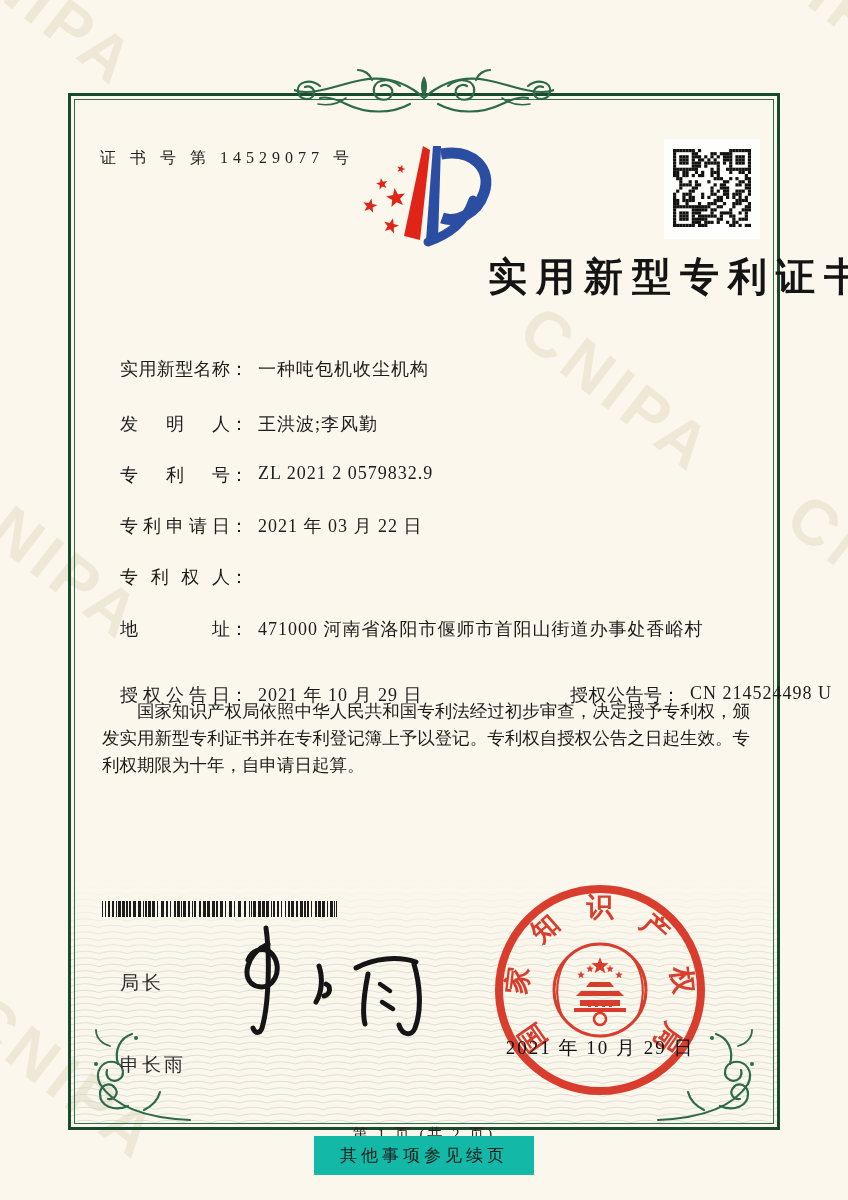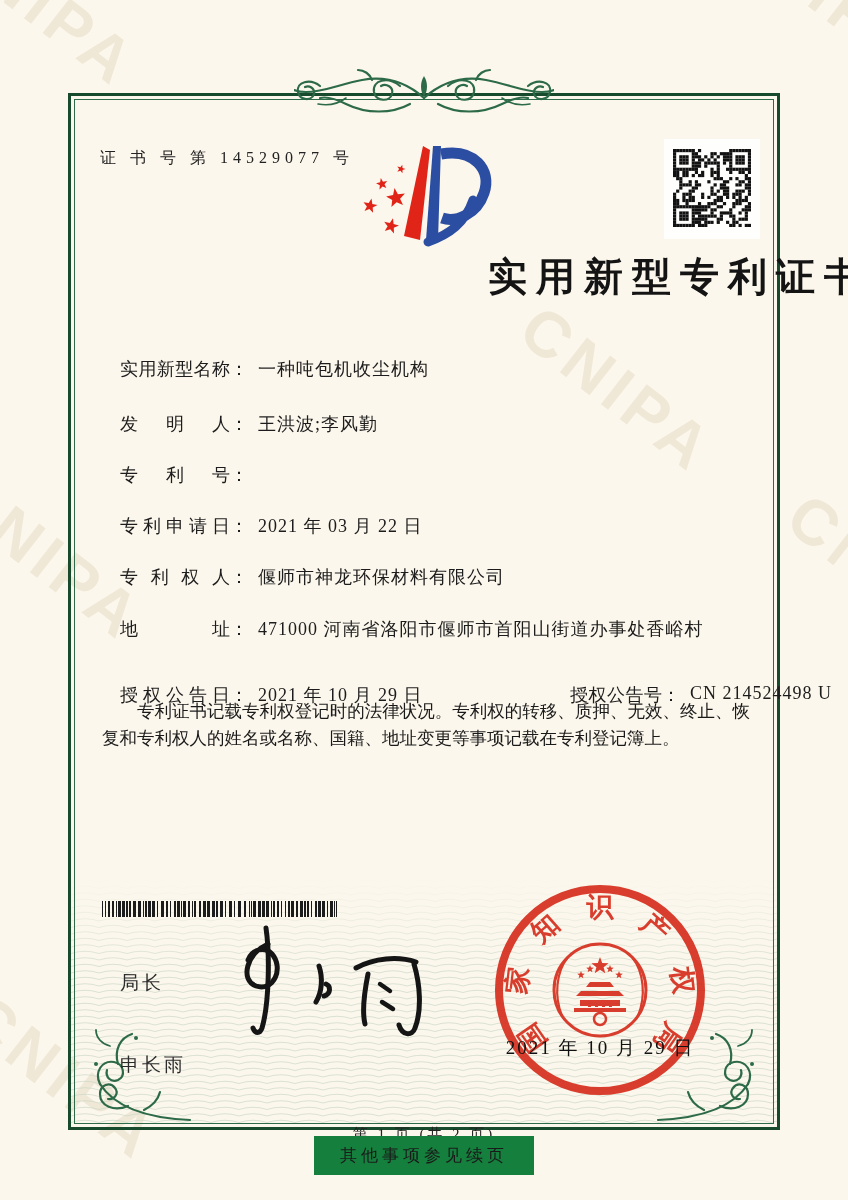--- a/index.html
+++ b/index.html
@@ -76,21 +76,21 @@
     font-size:19px;color:#111;letter-spacing:2px;white-space:nowrap;
   }
   .page-num{
     position:absolute;left:0;top:1090px;width:848px;text-align:center;z-index:3;
     font-size:15px;letter-spacing:3px;color:#222;margin-top:35px;
   }
   .cont-note{
     position:absolute;left:0;top:1136px;width:848px;text-align:center;z-index:3;
   }
   .cont-note span{
-    display:inline-block;background:#15803d;padding:8px 26px;
+    display:inline-block;background:#14b8a6;padding:8px 26px;
     font-size:17px;letter-spacing:4px;color:#1a1a1a;
   }
   .ornament{position:absolute;z-index:3;}
 </style>
 </head>
 <body>
 
 <span class="wm" style="left:-72px;top:-34px;">CNIPA</span>
 <span class="wm" style="left:712px;top:-46px;">CNIPA</span>
 <span class="wm" style="left:505px;top:352px;">CNIPA</span>
@@ -540,49 +540,49 @@
   <span class="fvalue">一种吨包机收尘机构</span>
 </div>
 <div class="frow" style="top:412px;">
   <span class="flabel">发明人</span>
     <span class="fcolon">：</span>
   <span class="fvalue">王洪波;李风勤</span>
 </div>
 <div class="frow" style="top:463px;">
   <span class="flabel">专利号</span>
     <span class="fcolon">：</span>
+  <span class="fvalue">ZL 2021 2 0579832.9</span>
 </div>
 <div class="frow" style="top:514px;">
   <span class="flabel">专利申请日</span>
     <span class="fcolon">：</span>
   <span class="fvalue">2021 年 03 月 22 日</span>
 </div>
 <div class="frow" style="top:565px;align-items:center;">
   <span class="flabel">专利权人</span>
     <span class="fcolon">：</span>
-  <span class="fvalue">偃师市神龙环保材料有限公司</span>
 </div>
 <div class="frow" style="top:617px;">
   <span class="flabel">地址</span>
     <span class="fcolon">：</span>
   <span class="fvalue">471000 河南省洛阳市偃师市首阳山街道办事处香峪村</span>
 </div>
 <div class="frow" style="top:663px;width:640px;margin-top:20px;">
   <span class="flabel">授权公告日</span>
     <span class="fcolon">：</span>
   <span class="fvalue">2021 年 10 月 29 日</span>
   <span class="grant2">
     <span class="flabel">授权公告号</span>
       <span class="fcolon">：</span>
     <span class="fvalue">CN 214524498 U</span>
   </span>
 </div>
 
 <div class="body-text">
-  <p>专利证书记载专利权登记时的法律状况。专利权的转移、质押、无效、终止、恢复和专利权人的姓名或名称、国籍、地址变更等事项记载在专利登记簿上。</p>
+  <p>国家知识产权局依照中华人民共和国专利法经过初步审查，决定授予专利权，颁发实用新型专利证书并在专利登记簿上予以登记。专利权自授权公告之日起生效。专利权期限为十年，自申请日起算。</p>
 </div>
 
 <svg id="barcode" width="238" height="16">
     <rect x="0" y="0" width="1" height="16" fill="#1c1c1c"></rect>
     <rect x="3" y="0" width="1" height="16" fill="#1c1c1c"></rect>
     <rect x="6" y="0" width="2" height="16" fill="#1c1c1c"></rect>
     <rect x="10" y="0" width="2" height="16" fill="#1c1c1c"></rect>
     <rect x="14" y="0" width="1" height="16" fill="#1c1c1c"></rect>
     <rect x="16" y="0" width="3" height="16" fill="#1c1c1c"></rect>
     <rect x="20" y="0" width="3" height="16" fill="#1c1c1c"></rect>

